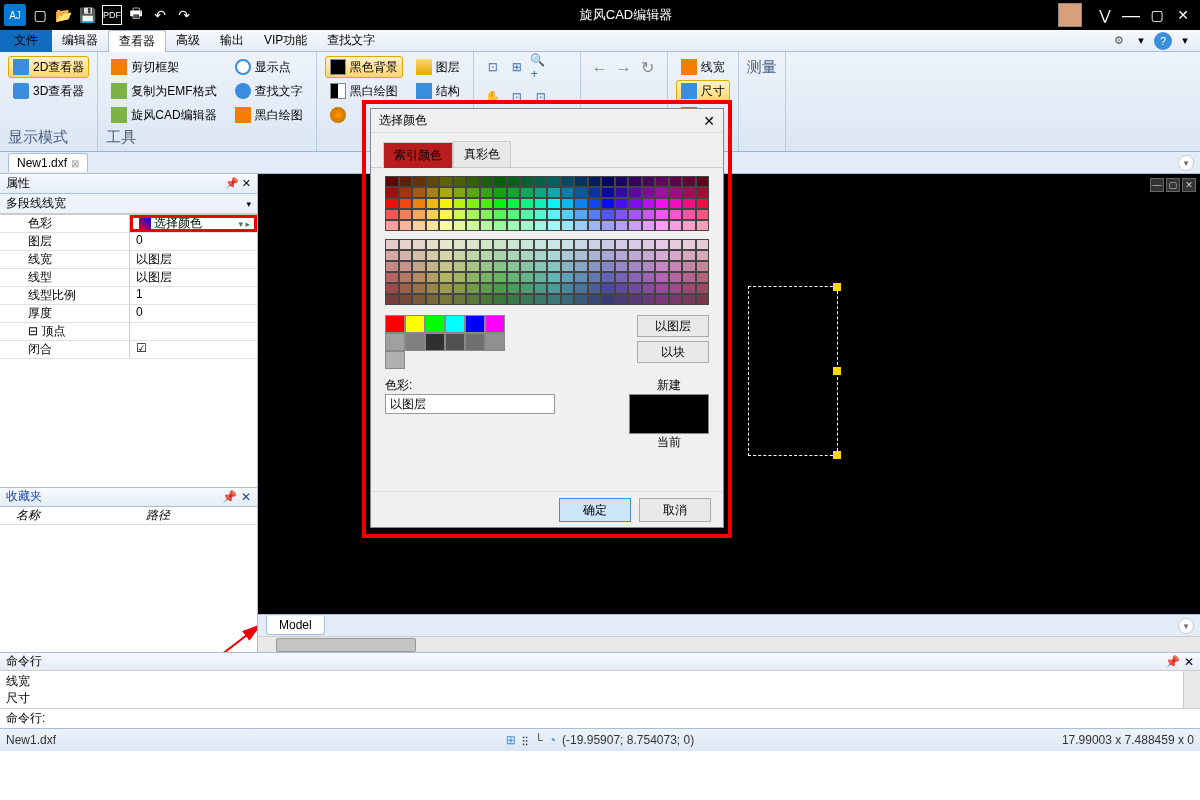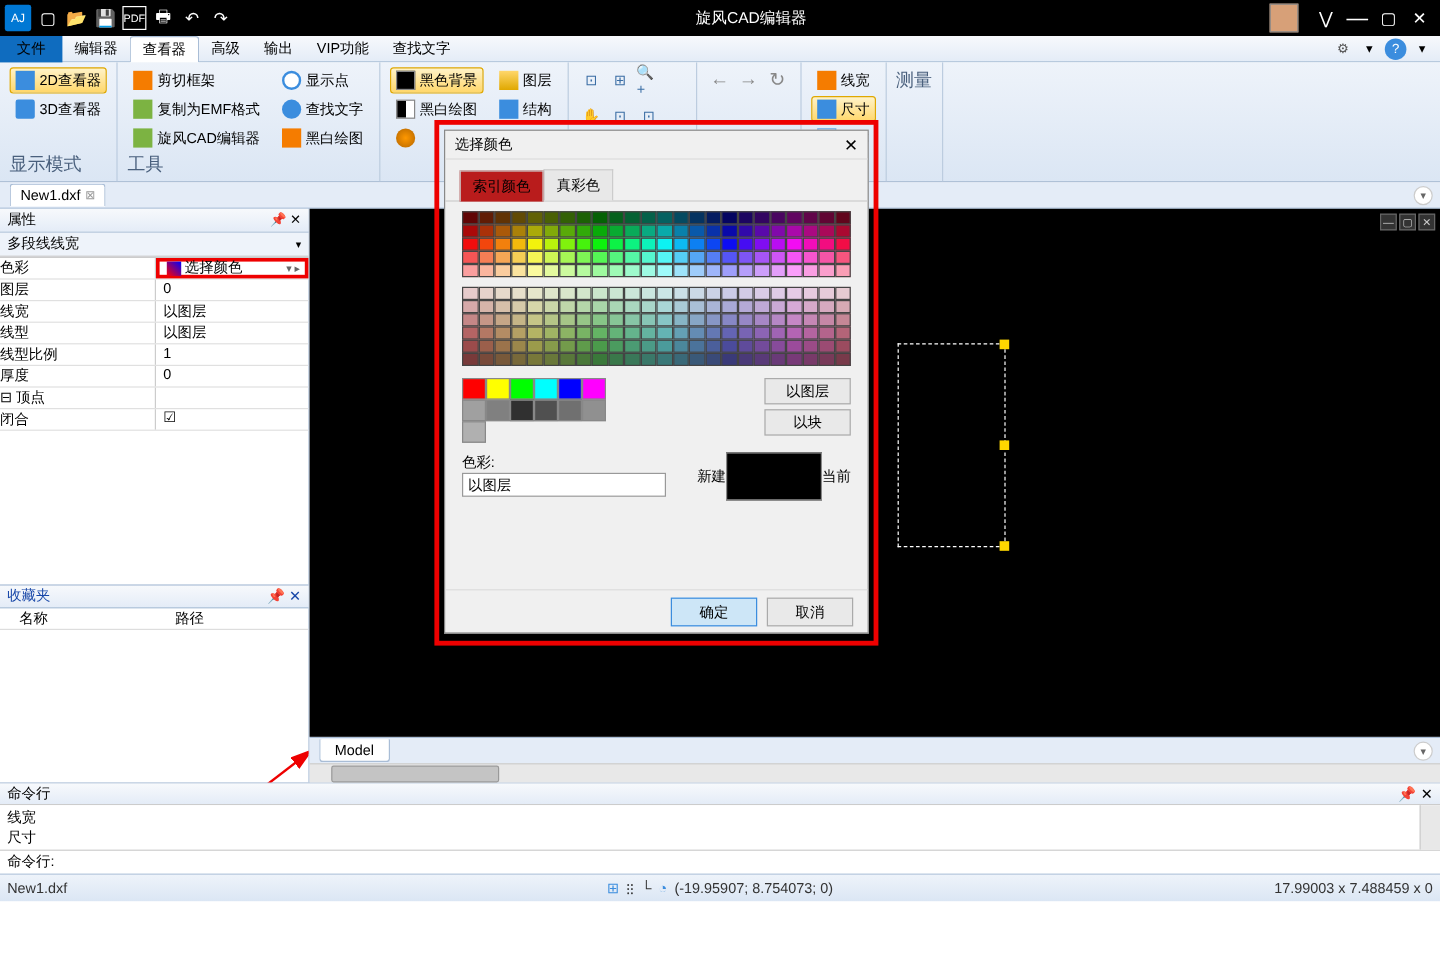--- a/index.html
+++ b/index.html
@@ -57,28 +57,28 @@
 .tabstrip .chev { margin-left:auto; margin-right:6px; width:16px; height:16px; background:#fff; border:1px solid #ccc; border-radius:8px; display:flex; align-items:center; justify-content:center; font-size:9px; color:#666; }
 
 
 .content { display:flex; height:478px; }
 .left-pane { width:258px; display:flex; flex-direction:column; border-right:1px solid #a9bdd6; }
 .panel-hdr { height:20px; background:linear-gradient(#f7f9fc,#e4ecf7); border-bottom:1px solid #a9bdd6; padding:0 6px; display:flex; align-items:center; justify-content:space-between; }
 .panel-hdr .pin { font-size:11px; }
 .panel-sub { height:20px; background:#eef3fa; border-bottom:1px solid #ccc; padding:0 6px; display:flex; align-items:center; justify-content:space-between; }
 .prop-table { border-top:1px solid #ccc; }
 .prop-row { display:flex; height:18px; border-bottom:1px solid #e0e0e0; }
-.prop-row .k { width:130px; padding-left:0; border-right:1px solid #ccc; }
+.prop-row .k { width:130px; padding-left:28px; border-right:1px solid #ccc; }
 .prop-row .v { flex:1; padding-left:6px; position:relative; }
 .highlight-red { border:3px solid #e00; }
 .color-select { display:flex; align-items:center; gap:3px; height:100%; }
 .color-swatch { width:12px; height:12px; background:linear-gradient(45deg,#f00,#00f); }
 .color-select .dd { margin-left:auto; padding-right:4px; color:#666; font-size:9px; }
 .fav-hdr { height:20px; background:linear-gradient(#f7f9fc,#e4ecf7); border-top:1px solid #a9bdd6; border-bottom:1px solid #a9bdd6; padding:0 6px; display:flex; align-items:center; justify-content:space-between; color:#1847a8; }
-.fav-cols { display:flex; height:18px; border-bottom:1px solid #ddd; }
+.fav-cols { display:flex; height:18px; border-bottom:1px solid #ddd;font-style:italic; }
 .fav-cols span { padding-left:16px; }
 .fav-cols span:first-child { width:130px; }
 .fav-body { flex:1; position:relative; overflow:hidden; }
 .arrow-svg { position:absolute; left:0; top:0; pointer-events:none; }
 
 
 .canvas-wrap { flex:1; display:flex; flex-direction:column; position:relative; }
 .canvas { flex:1; background:#000; position:relative; }
 .canvas-icons { position:absolute; right:4px; top:4px; display:flex; gap:2px; }
 .canvas-icons span { width:14px; height:14px; background:#333; border:1px solid #666; display:flex; align-items:center; justify-content:center; color:#ccc; font-size:9px; }
@@ -116,21 +116,21 @@
 .grid2 .pal-cell { height:11px; }
 .middle-row { display:flex; margin-top:10px; align-items:flex-start; gap:6px; }
 .preset-colors { display:grid; grid-template-columns:repeat(6,20px); grid-auto-rows:18px; gap:0; }
 .preset-colors div { border:1px solid #888; cursor:pointer; }
 .by-btns { display:flex; flex-direction:column; gap:4px; margin-left:auto; }
 .by-btns button { width:72px; height:22px; background:#e9e9e9; border:1px solid #aaa; cursor:pointer; }
 .lower { margin-top:8px; display:flex; gap:10px; }
 .color-field { flex:1; }
 .color-field label { display:block; }
 .color-field input { width:170px; height:20px; border:1px solid #999; padding:0 4px; }
-.preview-box { display:flex; flex-direction:row; align-items:center; }
+.preview-box { display:flex; flex-direction:column; align-items:center; }
 .preview-box .bigsw { width:80px; height:40px; background:#000; border:1px solid #888; }
 .dlg-btns { height:36px; display:flex; justify-content:flex-end; gap:8px; padding:6px 12px; border-top:1px solid #ddd; }
 .dlg-btns button { width:72px; height:24px; cursor:pointer; }
 .btn-ok { background:#cde6f7; border:1px solid #3b8dde; }
 .btn-cancel { background:#e9e9e9; border:1px solid #aaa; }
 </style>
 </head>
 <body>
 
 <div class="titlebar">

